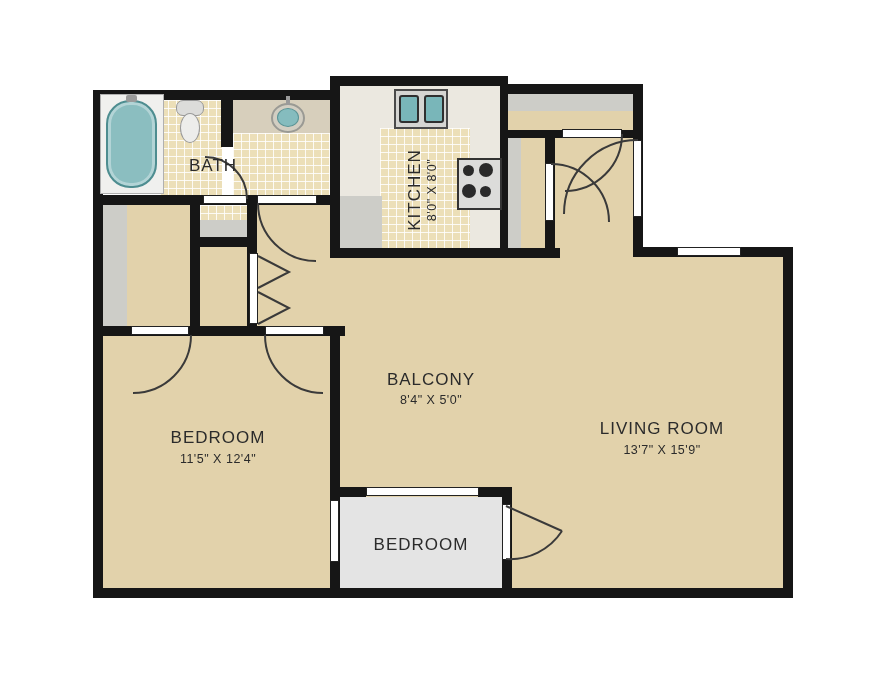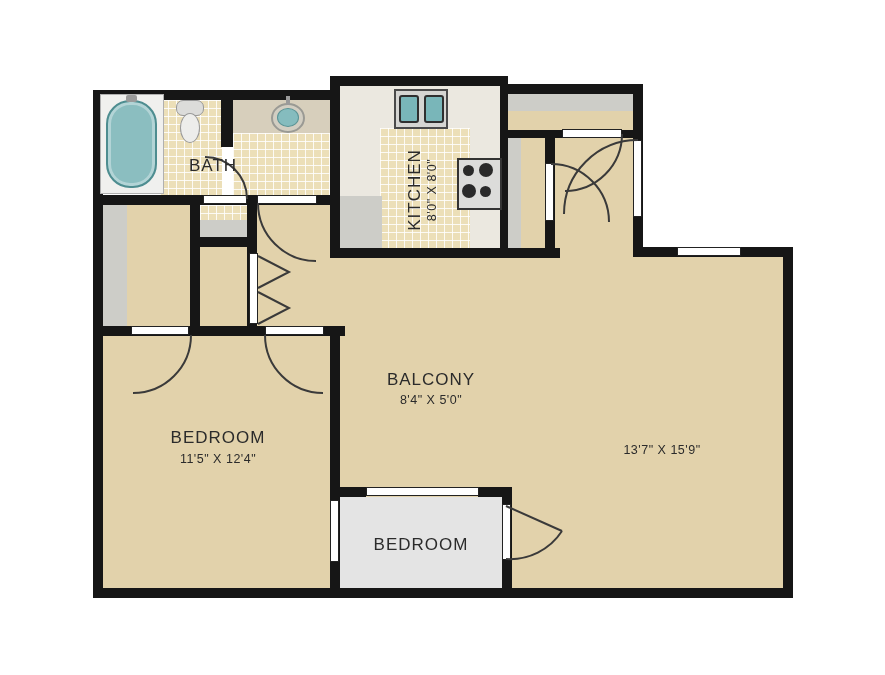--- a/index.html
+++ b/index.html
@@ -131,17 +131,18 @@
     <div class="room-name">KITCHEN</div>
     <div class="room-dims">8'0" X 8'0"</div>
   </div>
 
   <div class="label room-name" style="left:431px;top:380px;">BALCONY</div>
   <div class="label room-dims" style="left:431px;top:400px;">8'4" X 5'0"</div>
 
   <div class="label room-name" style="left:218px;top:438px;">BEDROOM</div>
   <div class="label room-dims" style="left:218px;top:459px;">11'5" X 12'4"</div>
 
+  <div class="label room-name" style="left:662px;top:429px;">LIVING ROOM</div>
   <div class="label room-dims" style="left:662px;top:450px;">13'7" X 15'9"</div>
 
   <div class="label room-name" style="left:421px;top:545px;">BEDROOM</div>
 
 </div>
 
 </body></html>

